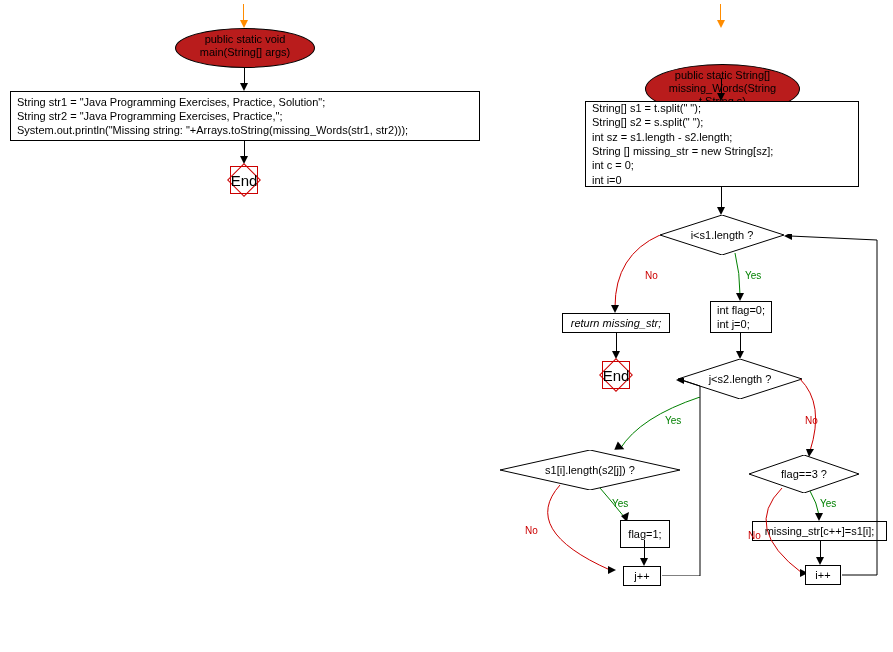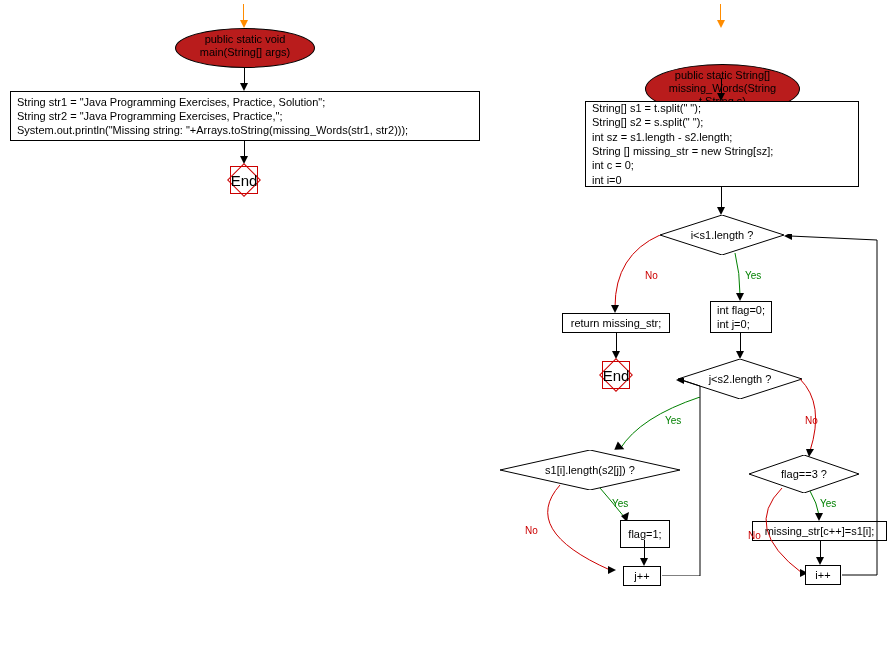--- a/index.html
+++ b/index.html
@@ -141,21 +141,21 @@
     <span>i&lt;s1.length ?</span>
   </div>
 </div>
 
 <svg class="connector" style="left:575px; top:235px; width:87px; height:80px;">
   <path d="M 85 0 Q 40 20 40 72" fill="none" stroke="#c00" stroke-width="1"></path>
   <polygon points="36,70 44,70 40,78" fill="#000"></polygon>
 </svg>
 <span class="label no" style="left:645px; top:270px;">No</span>
 
-<div class="rect" style="left:562px; top:313px; width:108px; height:20px; text-align:center;">
+<div class="rect" style="left:562px; top:313px; width:108px; height:20px; text-align:center;font-style:italic;">
   <span>return missing_str;</span>
 </div>
 
 <div class="arrow-line" style="left:616px; top:333px; width:1px; height:18px;"></div>
 <div class="arrow-head down-black" style="left:612px; top:351px;"></div>
 
 <div class="end-box" style="left:600px; top:359px;">
   <div class="end-square"></div>
   <div class="end-diamond"></div>
   <span class="end-text">End</span>

